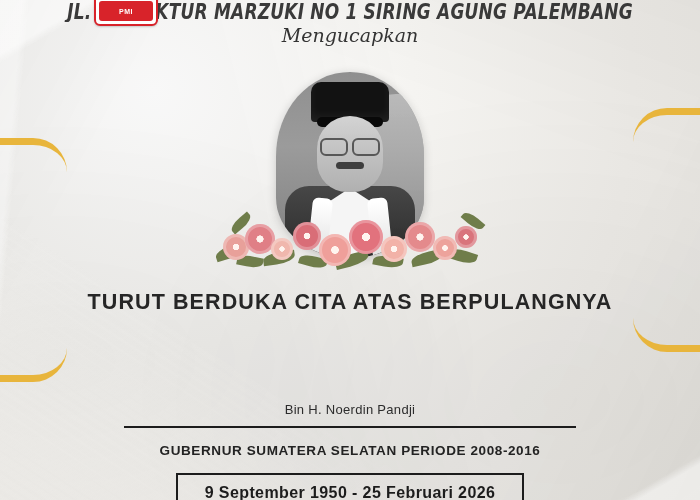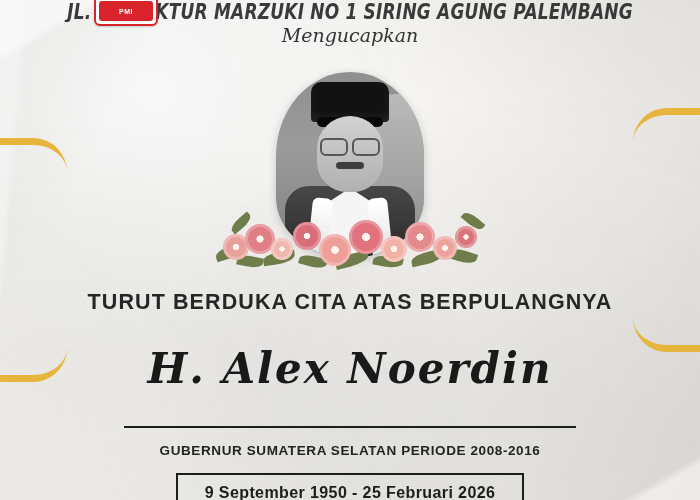--- a/index.html
+++ b/index.html
@@ -419,21 +419,21 @@
       <div class="flower" style="left: 78px; top: 10px; width: 28px; height: 28px; background: radial-gradient(circle, rgb(255, 244, 239) 0px, rgb(255, 244, 239) 16%, rgb(217, 109, 119) 18%, rgb(217, 109, 119) 100%); box-shadow: rgba(255, 255, 255, 0.25) 0px 0px 0px 3px inset;"></div>
       <div class="flower" style="left: 104px; top: 22px; width: 32px; height: 32px; background: radial-gradient(circle, rgb(255, 244, 239) 0px, rgb(255, 244, 239) 16%, rgb(239, 159, 154) 18%, rgb(239, 159, 154) 100%); box-shadow: rgba(255, 255, 255, 0.25) 0px 0px 0px 3px inset;"></div>
       <div class="flower" style="left: 134px; top: 8px; width: 34px; height: 34px; background: radial-gradient(circle, rgb(255, 244, 239) 0px, rgb(255, 244, 239) 16%, rgb(226, 114, 125) 18%, rgb(226, 114, 125) 100%); box-shadow: rgba(255, 255, 255, 0.25) 0px 0px 0px 3px inset;"></div>
       <div class="flower" style="left: 166px; top: 24px; width: 26px; height: 26px; background: radial-gradient(circle, rgb(255, 244, 239) 0px, rgb(255, 244, 239) 16%, rgb(242, 178, 168) 18%, rgb(242, 178, 168) 100%); box-shadow: rgba(255, 255, 255, 0.25) 0px 0px 0px 3px inset;"></div>
       <div class="flower" style="left: 190px; top: 10px; width: 30px; height: 30px; background: radial-gradient(circle, rgb(255, 244, 239) 0px, rgb(255, 244, 239) 16%, rgb(228, 138, 140) 18%, rgb(228, 138, 140) 100%); box-shadow: rgba(255, 255, 255, 0.25) 0px 0px 0px 3px inset;"></div>
       <div class="flower" style="left: 218px; top: 24px; width: 24px; height: 24px; background: radial-gradient(circle, rgb(255, 244, 239) 0px, rgb(255, 244, 239) 16%, rgb(237, 163, 156) 18%, rgb(237, 163, 156) 100%); box-shadow: rgba(255, 255, 255, 0.25) 0px 0px 0px 3px inset;"></div>
       <div class="flower" style="left: 240px; top: 14px; width: 22px; height: 22px; background: radial-gradient(circle, rgb(255, 244, 239) 0px, rgb(255, 244, 239) 16%, rgb(217, 116, 124) 18%, rgb(217, 116, 124) 100%); box-shadow: rgba(255, 255, 255, 0.25) 0px 0px 0px 3px inset;"></div>
     </div>
 
   <div class="turut">TURUT BERDUKA CITA ATAS BERPULANGNYA</div>
-  <div class="name">H. Alex Noerdin</div>
+  <div class="bin">Bin H. Noerdin Pandji</div>
   <div class="rule"></div>
   <div class="jabatan">GUBERNUR SUMATERA SELATAN PERIODE 2008-2016</div>
 
   <div class="date-box">
     <div class="date-text">9 September 1950 - 25 Februari 2026</div>
   </div>
 
 </div>
 
 </body></html>

